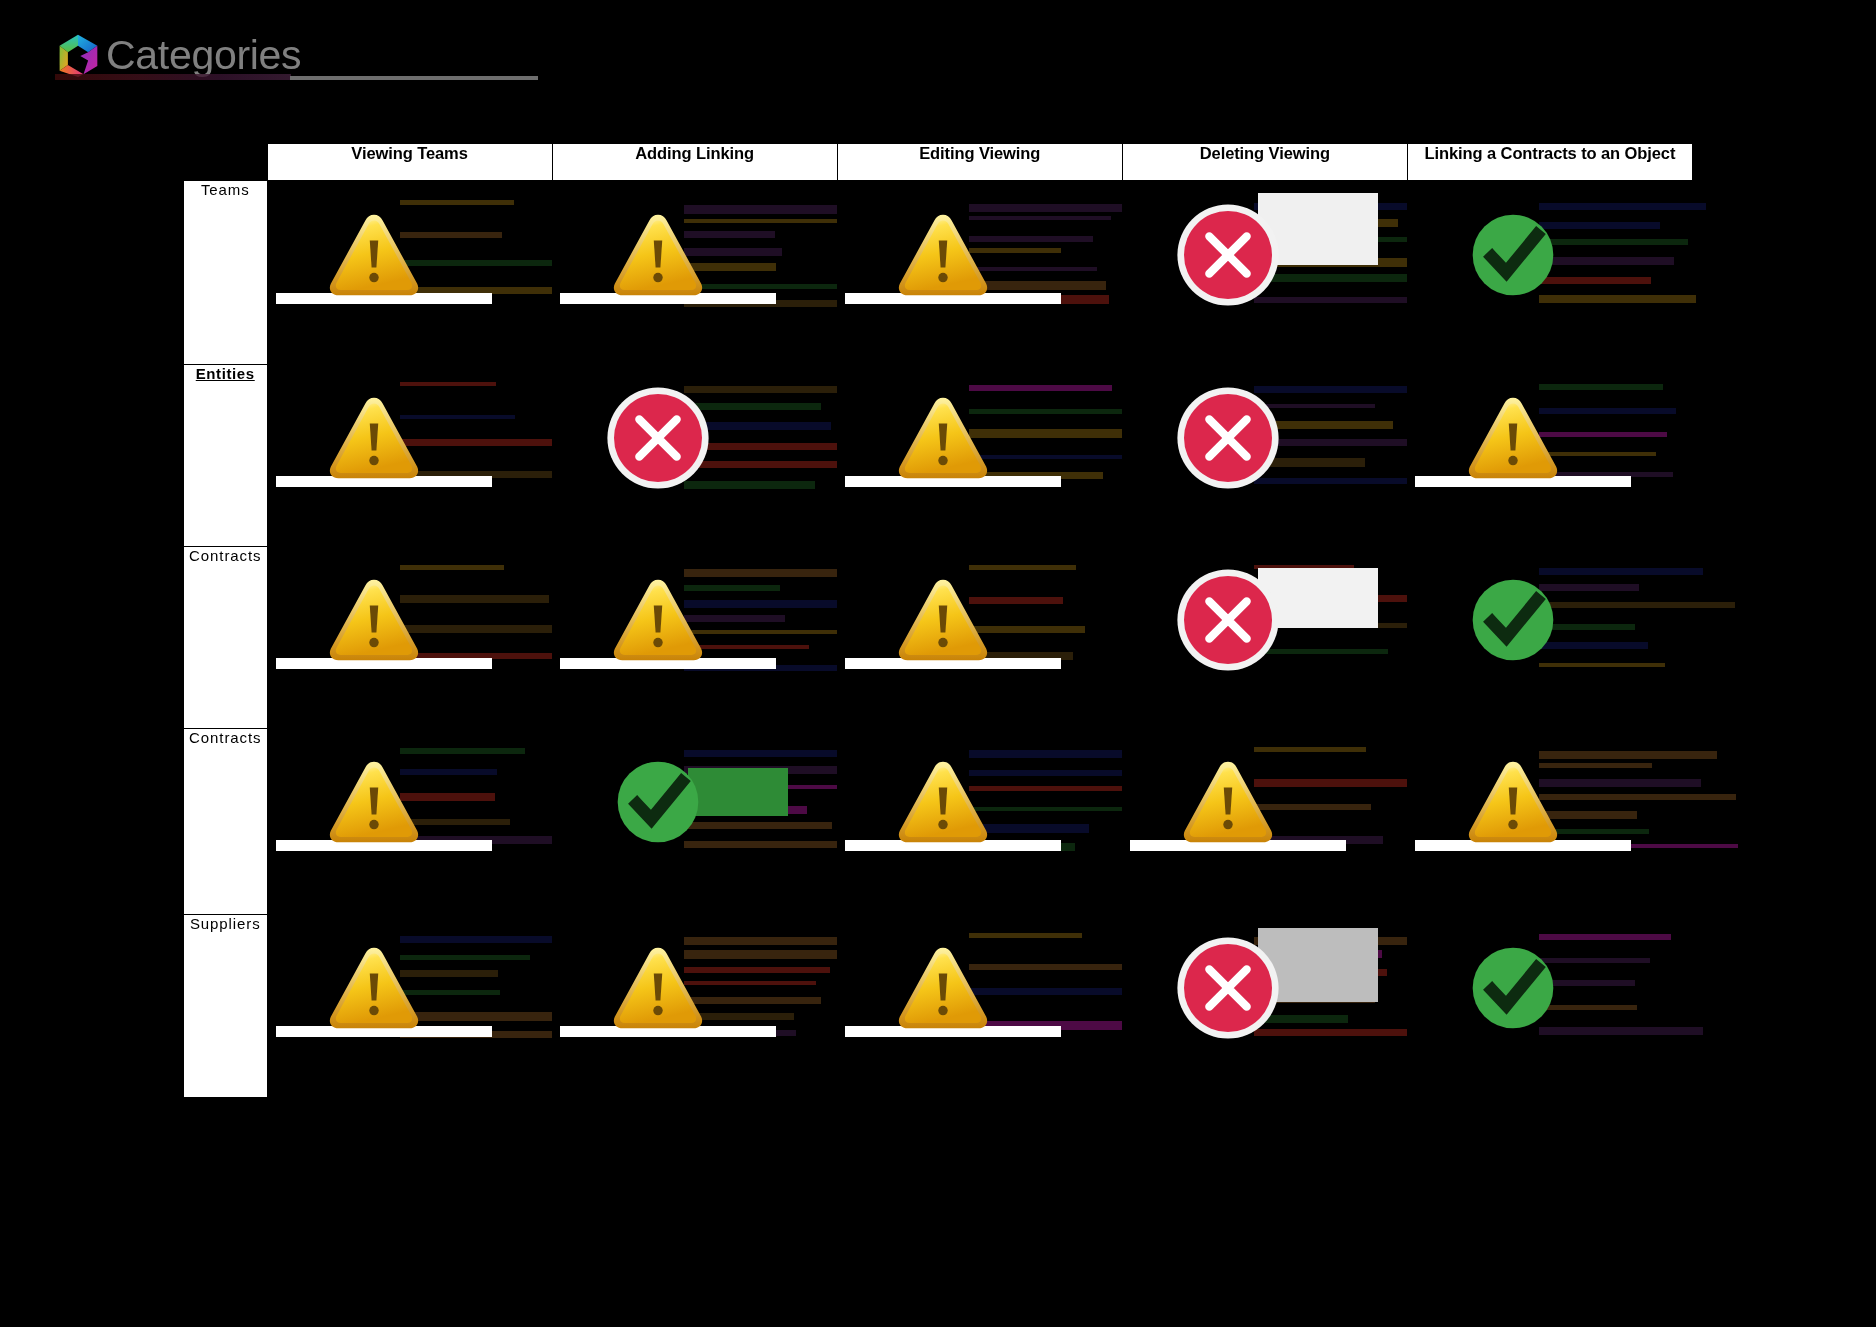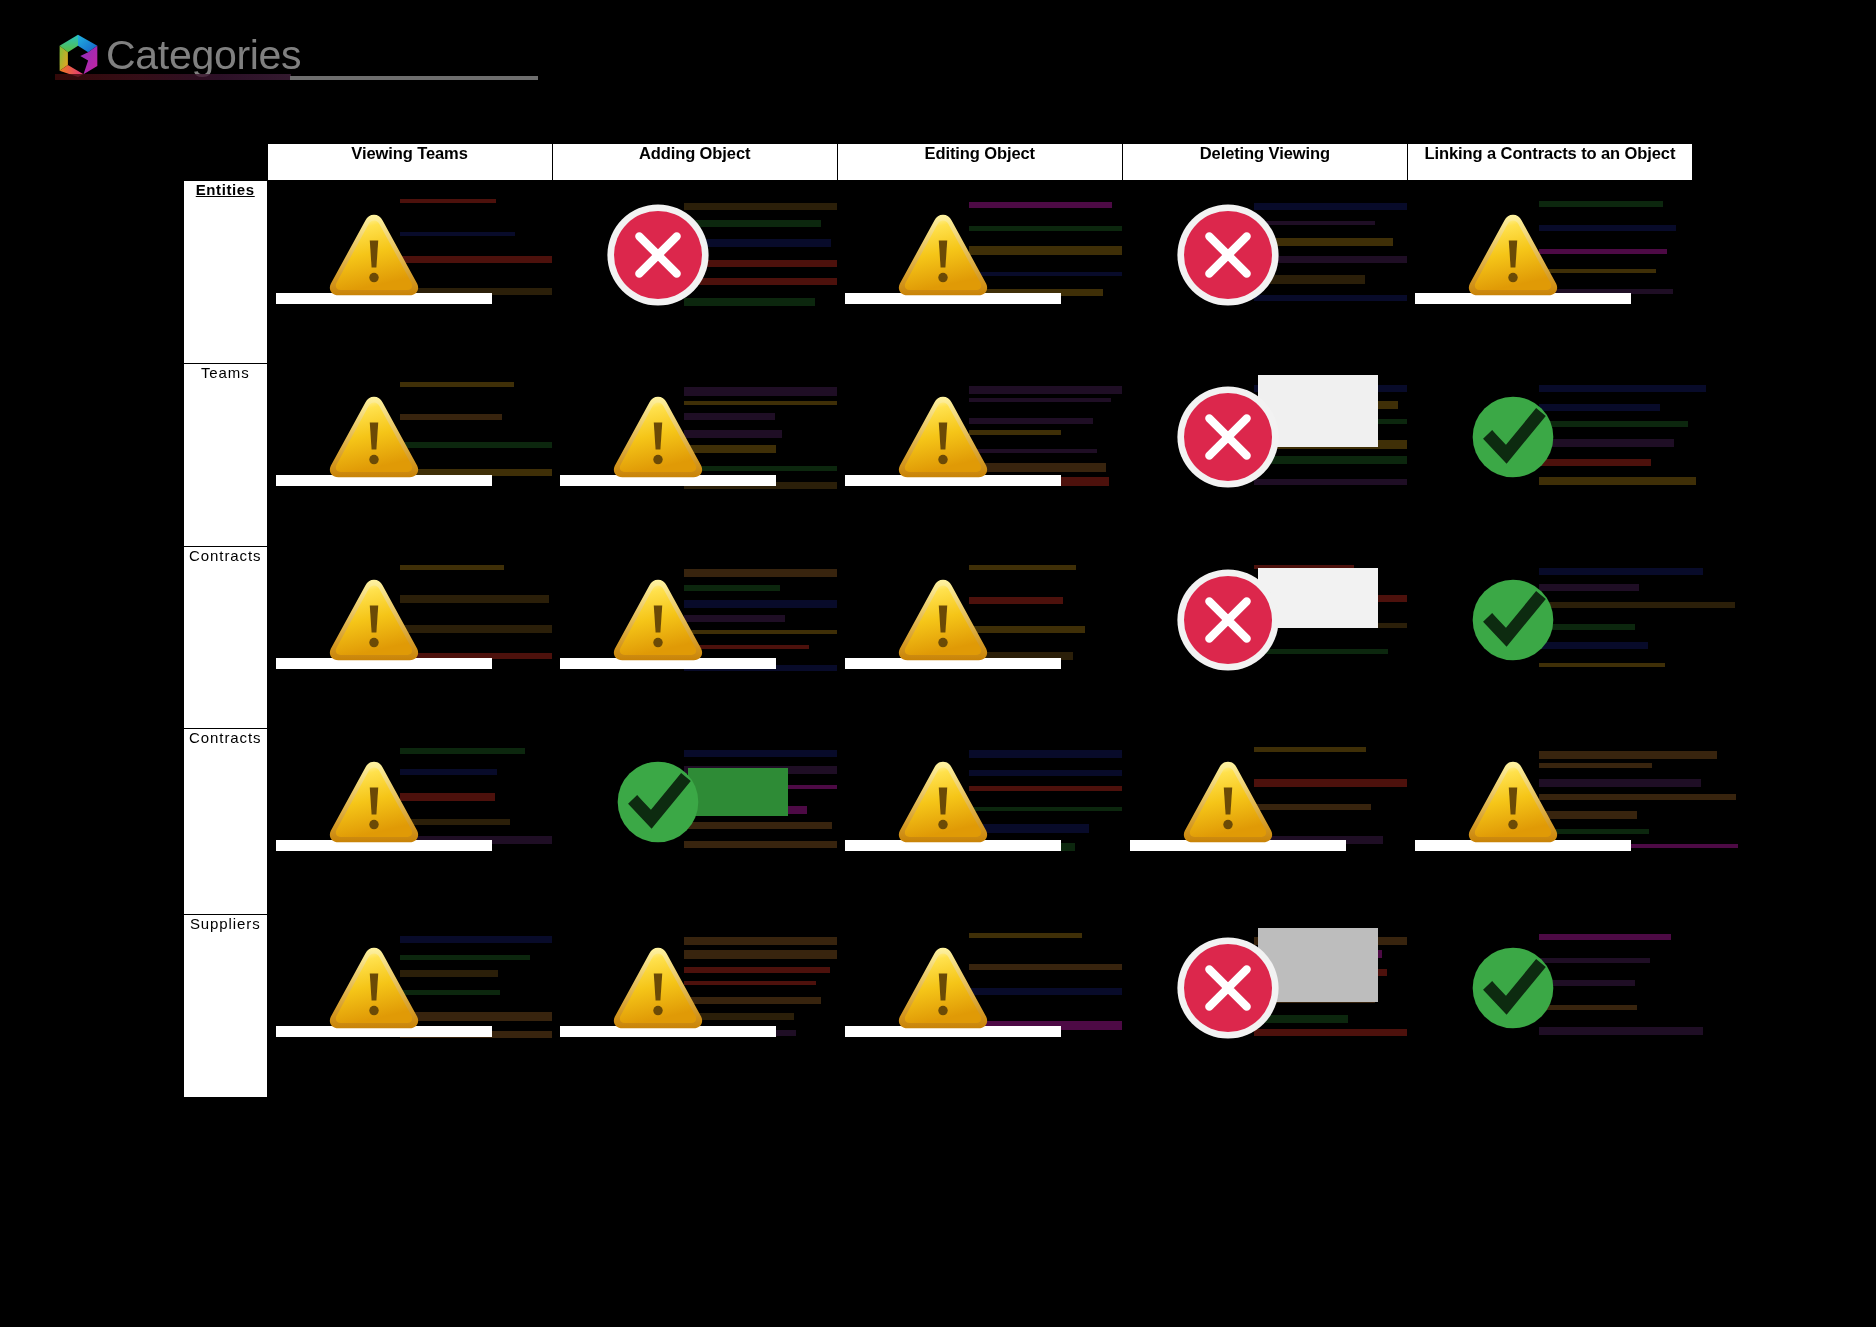--- a/index.html
+++ b/index.html
@@ -218,163 +218,27 @@
   <div id="brand-rule-faint"></div>
   <div id="brand-rule"></div>
 </div>
 
 <div id="matrix">
   <table class="grid">
     <thead>
       <tr id="header-row">
           <th class="corner"></th>
           <th class="colhead"><span>Viewing Teams</span></th>
-          <th class="colhead"><span>Adding Object</span></th>
-          <th class="colhead"><span>Editing Object</span></th>
+          <th class="colhead"><span>Adding Linking</span></th>
+          <th class="colhead"><span>Editing Viewing</span></th>
           <th class="colhead"><span>Deleting Viewing</span></th>
           <th class="colhead"><span>Linking a Contracts to an Object</span></th>
         </tr>
     </thead>
     <tbody id="body-rows">
-        <tr style="height: 182px;">
-          <th class="rowhead emphasis"><span>Entities</span></th>
-          <td class="cell">
-            <div class="cellwrap" style="height: 182px;">
-              <div class="strips">
-                <div class="strip" style="top:4.3px;width:48.0%;height:4px;background:rgba(90,20,14,0.85)"></div>
-                <div class="strip" style="top:36.9px;width:57.7%;height:4px;background:rgba(10,14,52,0.8)"></div>
-                <div class="strip" style="top:60.9px;width:96.9%;height:7px;background:rgba(90,20,14,0.85)"></div>
-                <div class="strip" style="top:92.8px;width:89.1%;height:7px;background:rgba(48,34,10,0.9)"></div>
-              </div>
-              <div class="baseline" style="top: 112px;"></div>
-              <div class="icon-slot">
-                <svg class="ico-warning" viewBox="0 0 100 100" aria-hidden="true">
-    <defs>
-      <linearGradient id="wt-g" x1="0" y1="0" x2="0.25" y2="1">
-        <stop offset="0" stop-color="#fff9c4"></stop>
-        <stop offset="0.18" stop-color="#ffe14d"></stop>
-        <stop offset="0.55" stop-color="#f5c518"></stop>
-        <stop offset="1" stop-color="#e09a06"></stop>
-      </linearGradient>
-      <linearGradient id="wt-edge" x1="0" y1="0" x2="0" y2="1">
-        <stop offset="0" stop-color="#fff3a0"></stop>
-        <stop offset="1" stop-color="#c98306"></stop>
-      </linearGradient>
-    </defs>
-    <path d="M50 8 C54 8 57 10 59 14 L95 80 C98 86 94 92 87 92 L13 92 C6 92 2 86 5 80 L41 14 C43 10 46 8 50 8 Z" fill="url(#wt-edge)"></path>
-    <path d="M50 14 C52.5 14 54.3 15.2 55.6 17.7 L89 79 C91 83 89 86.5 84.6 86.5 L15.4 86.5 C11 86.5 9 83 11 79 L44.4 17.7 C45.7 15.2 47.5 14 50 14 Z" fill="url(#wt-g)"></path>
-    <path d="M45.6 35 h8.8 l-1.9 28 h-5 Z" fill="#6b4a06"></path>
-    <circle cx="50" cy="73.5" r="4.9" fill="#6b4a06"></circle>
-  </svg>
-              </div>
-            </div>
-          </td>
-          <td class="cell">
-            <div class="cellwrap" style="height: 182px;">
-              <div class="strips">
-                <div class="strip" style="top:7.7px;width:79.1%;height:7px;background:rgba(48,34,10,0.9)"></div>
-                <div class="strip" style="top:25.1px;width:68.5%;height:7px;background:rgba(14,46,16,0.85)"></div>
-                <div class="strip" style="top:44.0px;width:73.4%;height:8px;background:rgba(10,14,52,0.8)"></div>
-                <div class="strip" style="top:64.9px;width:80.1%;height:7px;background:rgba(90,20,14,0.85)"></div>
-                <div class="strip" style="top:82.5px;width:95.6%;height:7px;background:rgba(90,20,14,0.85)"></div>
-                <div class="strip" style="top:103.2px;width:65.5%;height:8px;background:rgba(14,46,16,0.85)"></div>
-              </div>
-              <div class="icon-slot">
-                <svg class="ico-deny" viewBox="0 0 100 100" aria-hidden="true">
-    <circle cx="50" cy="50" r="46" fill="#f2f2f2"></circle>
-    <circle cx="50" cy="50" r="40" fill="#dc274c"></circle>
-    <path d="M33 33 L67 67 M67 33 L33 67" stroke="#ffffff" stroke-width="7.5" stroke-linecap="round"></path>
-  </svg>
-              </div>
-            </div>
-          </td>
-          <td class="cell">
-            <div class="cellwrap" style="height: 182px;">
-              <div class="strips">
-                <div class="strip" style="top:6.9px;width:71.6%;height:6px;background:rgba(96,12,86,0.8)"></div>
-                <div class="strip" style="top:31.1px;width:96.1%;height:5px;background:rgba(14,46,16,0.85)"></div>
-                <div class="strip" style="top:50.5px;width:91.3%;height:9px;background:rgba(70,52,8,0.9)"></div>
-                <div class="strip" style="top:77.1px;width:99.4%;height:4px;background:rgba(10,14,52,0.8)"></div>
-                <div class="strip" style="top:94.3px;width:67.1%;height:7px;background:rgba(70,52,8,0.9)"></div>
-              </div>
-              <div class="baseline" style="top: 112px;"></div>
-              <div class="icon-slot">
-                <svg class="ico-warning" viewBox="0 0 100 100" aria-hidden="true">
-    <defs>
-      <linearGradient id="wt-g" x1="0" y1="0" x2="0.25" y2="1">
-        <stop offset="0" stop-color="#fff9c4"></stop>
-        <stop offset="0.18" stop-color="#ffe14d"></stop>
-        <stop offset="0.55" stop-color="#f5c518"></stop>
-        <stop offset="1" stop-color="#e09a06"></stop>
-      </linearGradient>
-      <linearGradient id="wt-edge" x1="0" y1="0" x2="0" y2="1">
-        <stop offset="0" stop-color="#fff3a0"></stop>
-        <stop offset="1" stop-color="#c98306"></stop>
-      </linearGradient>
-    </defs>
-    <path d="M50 8 C54 8 57 10 59 14 L95 80 C98 86 94 92 87 92 L13 92 C6 92 2 86 5 80 L41 14 C43 10 46 8 50 8 Z" fill="url(#wt-edge)"></path>
-    <path d="M50 14 C52.5 14 54.3 15.2 55.6 17.7 L89 79 C91 83 89 86.5 84.6 86.5 L15.4 86.5 C11 86.5 9 83 11 79 L44.4 17.7 C45.7 15.2 47.5 14 50 14 Z" fill="url(#wt-g)"></path>
-    <path d="M45.6 35 h8.8 l-1.9 28 h-5 Z" fill="#6b4a06"></path>
-    <circle cx="50" cy="73.5" r="4.9" fill="#6b4a06"></circle>
-  </svg>
-              </div>
-            </div>
-          </td>
-          <td class="cell">
-            <div class="cellwrap" style="height: 182px;">
-              <div class="strips">
-                <div class="strip" style="top:8.1px;width:82.5%;height:7px;background:rgba(10,14,52,0.8)"></div>
-                <div class="strip" style="top:26.2px;width:60.2%;height:4px;background:rgba(36,16,44,0.85)"></div>
-                <div class="strip" style="top:43.2px;width:69.6%;height:8px;background:rgba(70,52,8,0.9)"></div>
-                <div class="strip" style="top:61.2px;width:88.3%;height:7px;background:rgba(36,16,44,0.85)"></div>
-                <div class="strip" style="top:79.9px;width:55.5%;height:9px;background:rgba(48,34,10,0.9)"></div>
-                <div class="strip" style="top:99.8px;width:89.1%;height:6px;background:rgba(10,14,52,0.8)"></div>
-              </div>
-              <div class="icon-slot">
-                <svg class="ico-deny" viewBox="0 0 100 100" aria-hidden="true">
-    <circle cx="50" cy="50" r="46" fill="#f2f2f2"></circle>
-    <circle cx="50" cy="50" r="40" fill="#dc274c"></circle>
-    <path d="M33 33 L67 67 M67 33 L33 67" stroke="#ffffff" stroke-width="7.5" stroke-linecap="round"></path>
-  </svg>
-              </div>
-            </div>
-          </td>
-          <td class="cell">
-            <div class="cellwrap" style="height: 182px;">
-              <div class="strips">
-                <div class="strip" style="top:5.8px;width:61.6%;height:6px;background:rgba(14,46,16,0.85)"></div>
-                <div class="strip" style="top:30.2px;width:68.1%;height:6px;background:rgba(10,14,52,0.8)"></div>
-                <div class="strip" style="top:53.8px;width:63.6%;height:5px;background:rgba(96,12,86,0.8)"></div>
-                <div class="strip" style="top:74.4px;width:58.2%;height:4px;background:rgba(70,52,8,0.9)"></div>
-                <div class="strip" style="top:93.7px;width:67.0%;height:5px;background:rgba(36,16,44,0.85)"></div>
-              </div>
-              <div class="baseline" style="top: 112px;"></div>
-              <div class="icon-slot">
-                <svg class="ico-warning" viewBox="0 0 100 100" aria-hidden="true">
-    <defs>
-      <linearGradient id="wt-g" x1="0" y1="0" x2="0.25" y2="1">
-        <stop offset="0" stop-color="#fff9c4"></stop>
-        <stop offset="0.18" stop-color="#ffe14d"></stop>
-        <stop offset="0.55" stop-color="#f5c518"></stop>
-        <stop offset="1" stop-color="#e09a06"></stop>
-      </linearGradient>
-      <linearGradient id="wt-edge" x1="0" y1="0" x2="0" y2="1">
-        <stop offset="0" stop-color="#fff3a0"></stop>
-        <stop offset="1" stop-color="#c98306"></stop>
-      </linearGradient>
-    </defs>
-    <path d="M50 8 C54 8 57 10 59 14 L95 80 C98 86 94 92 87 92 L13 92 C6 92 2 86 5 80 L41 14 C43 10 46 8 50 8 Z" fill="url(#wt-edge)"></path>
-    <path d="M50 14 C52.5 14 54.3 15.2 55.6 17.7 L89 79 C91 83 89 86.5 84.6 86.5 L15.4 86.5 C11 86.5 9 83 11 79 L44.4 17.7 C45.7 15.2 47.5 14 50 14 Z" fill="url(#wt-g)"></path>
-    <path d="M45.6 35 h8.8 l-1.9 28 h-5 Z" fill="#6b4a06"></path>
-    <circle cx="50" cy="73.5" r="4.9" fill="#6b4a06"></circle>
-  </svg>
-              </div>
-            </div>
-          </td>
-        </tr>
         <tr style="height: 183px;">
           <th class="rowhead"><span>Teams</span></th>
           <td class="cell">
             <div class="cellwrap" style="height: 183px;">
               <div class="strips">
                 <div class="strip" style="top:5.3px;width:57.0%;height:5px;background:rgba(70,52,8,0.9)"></div>
                 <div class="strip" style="top:37.4px;width:51.3%;height:6px;background:rgba(62,40,16,0.9)"></div>
                 <div class="strip" style="top:64.9px;width:94.2%;height:6px;background:rgba(14,46,16,0.85)"></div>
                 <div class="strip" style="top:92.0px;width:80.6%;height:7px;background:rgba(70,52,8,0.9)"></div>
               </div>
@@ -502,20 +366,156 @@
               <div class="icon-slot">
                 <svg class="ico-allow" viewBox="0 0 100 100" aria-hidden="true">
     <circle cx="50" cy="50" r="42" fill="#3ba846"></circle>
     <path d="M28 52 L43 68 L75 29" fill="none" stroke="#0d2b10" stroke-width="13" stroke-linecap="square" stroke-linejoin="miter"></path>
   </svg>
               </div>
             </div>
           </td>
         </tr>
         <tr style="height: 182px;">
+          <th class="rowhead emphasis"><span>Entities</span></th>
+          <td class="cell">
+            <div class="cellwrap" style="height: 182px;">
+              <div class="strips">
+                <div class="strip" style="top:4.3px;width:48.0%;height:4px;background:rgba(90,20,14,0.85)"></div>
+                <div class="strip" style="top:36.9px;width:57.7%;height:4px;background:rgba(10,14,52,0.8)"></div>
+                <div class="strip" style="top:60.9px;width:96.9%;height:7px;background:rgba(90,20,14,0.85)"></div>
+                <div class="strip" style="top:92.8px;width:89.1%;height:7px;background:rgba(48,34,10,0.9)"></div>
+              </div>
+              <div class="baseline" style="top: 112px;"></div>
+              <div class="icon-slot">
+                <svg class="ico-warning" viewBox="0 0 100 100" aria-hidden="true">
+    <defs>
+      <linearGradient id="wt-g" x1="0" y1="0" x2="0.25" y2="1">
+        <stop offset="0" stop-color="#fff9c4"></stop>
+        <stop offset="0.18" stop-color="#ffe14d"></stop>
+        <stop offset="0.55" stop-color="#f5c518"></stop>
+        <stop offset="1" stop-color="#e09a06"></stop>
+      </linearGradient>
+      <linearGradient id="wt-edge" x1="0" y1="0" x2="0" y2="1">
+        <stop offset="0" stop-color="#fff3a0"></stop>
+        <stop offset="1" stop-color="#c98306"></stop>
+      </linearGradient>
+    </defs>
+    <path d="M50 8 C54 8 57 10 59 14 L95 80 C98 86 94 92 87 92 L13 92 C6 92 2 86 5 80 L41 14 C43 10 46 8 50 8 Z" fill="url(#wt-edge)"></path>
+    <path d="M50 14 C52.5 14 54.3 15.2 55.6 17.7 L89 79 C91 83 89 86.5 84.6 86.5 L15.4 86.5 C11 86.5 9 83 11 79 L44.4 17.7 C45.7 15.2 47.5 14 50 14 Z" fill="url(#wt-g)"></path>
+    <path d="M45.6 35 h8.8 l-1.9 28 h-5 Z" fill="#6b4a06"></path>
+    <circle cx="50" cy="73.5" r="4.9" fill="#6b4a06"></circle>
+  </svg>
+              </div>
+            </div>
+          </td>
+          <td class="cell">
+            <div class="cellwrap" style="height: 182px;">
+              <div class="strips">
+                <div class="strip" style="top:7.7px;width:79.1%;height:7px;background:rgba(48,34,10,0.9)"></div>
+                <div class="strip" style="top:25.1px;width:68.5%;height:7px;background:rgba(14,46,16,0.85)"></div>
+                <div class="strip" style="top:44.0px;width:73.4%;height:8px;background:rgba(10,14,52,0.8)"></div>
+                <div class="strip" style="top:64.9px;width:80.1%;height:7px;background:rgba(90,20,14,0.85)"></div>
+                <div class="strip" style="top:82.5px;width:95.6%;height:7px;background:rgba(90,20,14,0.85)"></div>
+                <div class="strip" style="top:103.2px;width:65.5%;height:8px;background:rgba(14,46,16,0.85)"></div>
+              </div>
+              <div class="icon-slot">
+                <svg class="ico-deny" viewBox="0 0 100 100" aria-hidden="true">
+    <circle cx="50" cy="50" r="46" fill="#f2f2f2"></circle>
+    <circle cx="50" cy="50" r="40" fill="#dc274c"></circle>
+    <path d="M33 33 L67 67 M67 33 L33 67" stroke="#ffffff" stroke-width="7.5" stroke-linecap="round"></path>
+  </svg>
+              </div>
+            </div>
+          </td>
+          <td class="cell">
+            <div class="cellwrap" style="height: 182px;">
+              <div class="strips">
+                <div class="strip" style="top:6.9px;width:71.6%;height:6px;background:rgba(96,12,86,0.8)"></div>
+                <div class="strip" style="top:31.1px;width:96.1%;height:5px;background:rgba(14,46,16,0.85)"></div>
+                <div class="strip" style="top:50.5px;width:91.3%;height:9px;background:rgba(70,52,8,0.9)"></div>
+                <div class="strip" style="top:77.1px;width:99.4%;height:4px;background:rgba(10,14,52,0.8)"></div>
+                <div class="strip" style="top:94.3px;width:67.1%;height:7px;background:rgba(70,52,8,0.9)"></div>
+              </div>
+              <div class="baseline" style="top: 112px;"></div>
+              <div class="icon-slot">
+                <svg class="ico-warning" viewBox="0 0 100 100" aria-hidden="true">
+    <defs>
+      <linearGradient id="wt-g" x1="0" y1="0" x2="0.25" y2="1">
+        <stop offset="0" stop-color="#fff9c4"></stop>
+        <stop offset="0.18" stop-color="#ffe14d"></stop>
+        <stop offset="0.55" stop-color="#f5c518"></stop>
+        <stop offset="1" stop-color="#e09a06"></stop>
+      </linearGradient>
+      <linearGradient id="wt-edge" x1="0" y1="0" x2="0" y2="1">
+        <stop offset="0" stop-color="#fff3a0"></stop>
+        <stop offset="1" stop-color="#c98306"></stop>
+      </linearGradient>
+    </defs>
+    <path d="M50 8 C54 8 57 10 59 14 L95 80 C98 86 94 92 87 92 L13 92 C6 92 2 86 5 80 L41 14 C43 10 46 8 50 8 Z" fill="url(#wt-edge)"></path>
+    <path d="M50 14 C52.5 14 54.3 15.2 55.6 17.7 L89 79 C91 83 89 86.5 84.6 86.5 L15.4 86.5 C11 86.5 9 83 11 79 L44.4 17.7 C45.7 15.2 47.5 14 50 14 Z" fill="url(#wt-g)"></path>
+    <path d="M45.6 35 h8.8 l-1.9 28 h-5 Z" fill="#6b4a06"></path>
+    <circle cx="50" cy="73.5" r="4.9" fill="#6b4a06"></circle>
+  </svg>
+              </div>
+            </div>
+          </td>
+          <td class="cell">
+            <div class="cellwrap" style="height: 182px;">
+              <div class="strips">
+                <div class="strip" style="top:8.1px;width:82.5%;height:7px;background:rgba(10,14,52,0.8)"></div>
+                <div class="strip" style="top:26.2px;width:60.2%;height:4px;background:rgba(36,16,44,0.85)"></div>
+                <div class="strip" style="top:43.2px;width:69.6%;height:8px;background:rgba(70,52,8,0.9)"></div>
+                <div class="strip" style="top:61.2px;width:88.3%;height:7px;background:rgba(36,16,44,0.85)"></div>
+                <div class="strip" style="top:79.9px;width:55.5%;height:9px;background:rgba(48,34,10,0.9)"></div>
+                <div class="strip" style="top:99.8px;width:89.1%;height:6px;background:rgba(10,14,52,0.8)"></div>
+              </div>
+              <div class="icon-slot">
+                <svg class="ico-deny" viewBox="0 0 100 100" aria-hidden="true">
+    <circle cx="50" cy="50" r="46" fill="#f2f2f2"></circle>
+    <circle cx="50" cy="50" r="40" fill="#dc274c"></circle>
+    <path d="M33 33 L67 67 M67 33 L33 67" stroke="#ffffff" stroke-width="7.5" stroke-linecap="round"></path>
+  </svg>
+              </div>
+            </div>
+          </td>
+          <td class="cell">
+            <div class="cellwrap" style="height: 182px;">
+              <div class="strips">
+                <div class="strip" style="top:5.8px;width:61.6%;height:6px;background:rgba(14,46,16,0.85)"></div>
+                <div class="strip" style="top:30.2px;width:68.1%;height:6px;background:rgba(10,14,52,0.8)"></div>
+                <div class="strip" style="top:53.8px;width:63.6%;height:5px;background:rgba(96,12,86,0.8)"></div>
+                <div class="strip" style="top:74.4px;width:58.2%;height:4px;background:rgba(70,52,8,0.9)"></div>
+                <div class="strip" style="top:93.7px;width:67.0%;height:5px;background:rgba(36,16,44,0.85)"></div>
+              </div>
+              <div class="baseline" style="top: 112px;"></div>
+              <div class="icon-slot">
+                <svg class="ico-warning" viewBox="0 0 100 100" aria-hidden="true">
+    <defs>
+      <linearGradient id="wt-g" x1="0" y1="0" x2="0.25" y2="1">
+        <stop offset="0" stop-color="#fff9c4"></stop>
+        <stop offset="0.18" stop-color="#ffe14d"></stop>
+        <stop offset="0.55" stop-color="#f5c518"></stop>
+        <stop offset="1" stop-color="#e09a06"></stop>
+      </linearGradient>
+      <linearGradient id="wt-edge" x1="0" y1="0" x2="0" y2="1">
+        <stop offset="0" stop-color="#fff3a0"></stop>
+        <stop offset="1" stop-color="#c98306"></stop>
+      </linearGradient>
+    </defs>
+    <path d="M50 8 C54 8 57 10 59 14 L95 80 C98 86 94 92 87 92 L13 92 C6 92 2 86 5 80 L41 14 C43 10 46 8 50 8 Z" fill="url(#wt-edge)"></path>
+    <path d="M50 14 C52.5 14 54.3 15.2 55.6 17.7 L89 79 C91 83 89 86.5 84.6 86.5 L15.4 86.5 C11 86.5 9 83 11 79 L44.4 17.7 C45.7 15.2 47.5 14 50 14 Z" fill="url(#wt-g)"></path>
+    <path d="M45.6 35 h8.8 l-1.9 28 h-5 Z" fill="#6b4a06"></path>
+    <circle cx="50" cy="73.5" r="4.9" fill="#6b4a06"></circle>
+  </svg>
+              </div>
+            </div>
+          </td>
+        </tr>
+        <tr style="height: 182px;">
           <th class="rowhead"><span>Contracts</span></th>
           <td class="cell">
             <div class="cellwrap" style="height: 182px;">
               <div class="strips">
                 <div class="strip" style="top:4.8px;width:52.0%;height:5px;background:rgba(70,52,8,0.9)"></div>
                 <div class="strip" style="top:35.3px;width:74.8%;height:8px;background:rgba(48,34,10,0.9)"></div>
                 <div class="strip" style="top:64.7px;width:95.8%;height:8px;background:rgba(48,34,10,0.9)"></div>
                 <div class="strip" style="top:93.3px;width:92.9%;height:6px;background:rgba(90,20,14,0.85)"></div>
               </div>
               <div class="baseline" style="top: 112px;"></div>

